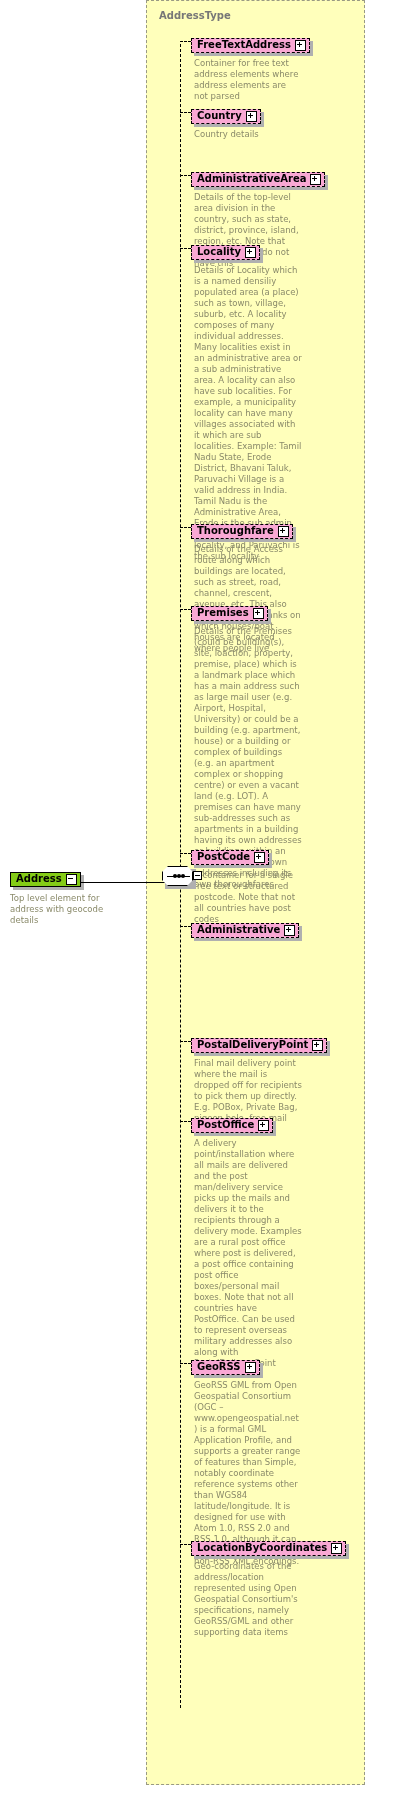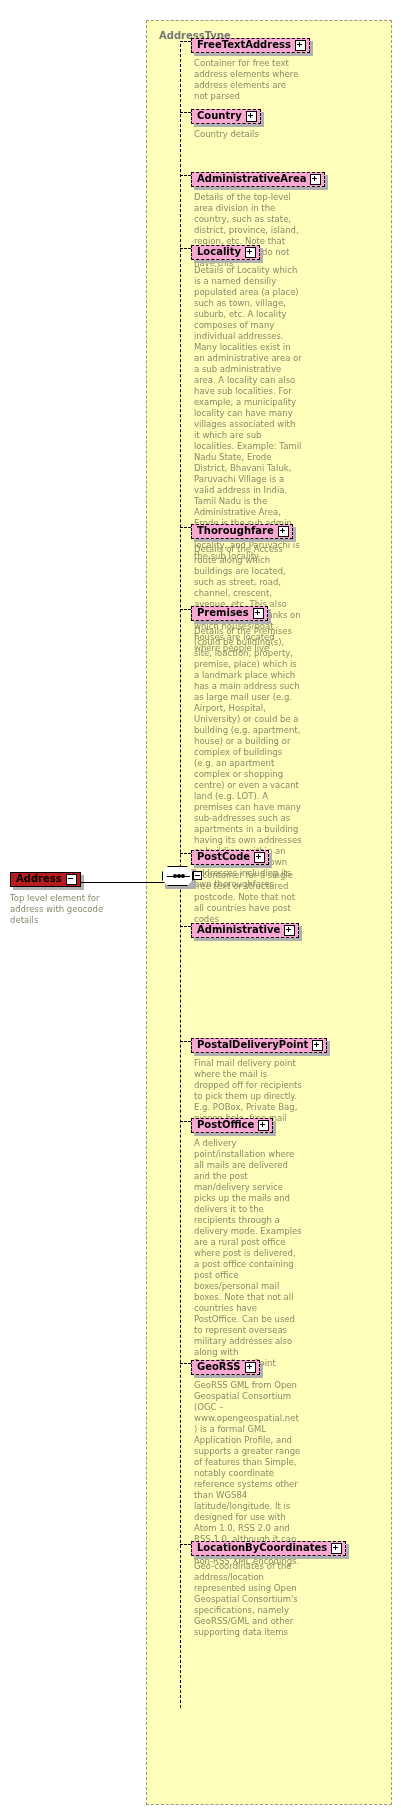--- a/index.html
+++ b/index.html
@@ -31,21 +31,21 @@
     left: 3px;
     top: 3px;
     right: -3px;
     bottom: -3px;
     background: #b0b0b0;
     z-index: 0;
   }
   .node-face {
     position: relative;
     z-index: 1;
-    background: #b91c1c;
+    background: #84cc16;
     border: 1px solid #000000;
     padding: 1px 3px 1px 5px;
     display: flex;
     align-items: center;
     white-space: nowrap;
     line-height: 1;
   }
   .node-face.dashed {
     border: 1px dashed #000000;
     background: #f9a8d4;
@@ -118,22 +118,22 @@
     top: 882px;
     width: 86px;
     height: 1px;
     background: #000000;
   }
 
   
   #addresstype-box {
     position: absolute;
     left: 146px;
-    top: 20px;
-    width: 246px;
+    top: 0;
+    width: 219px;
     height: 1785px;
     background: #ffffbb;
     border: 1px dashed #999983;
     box-sizing: border-box;
   }
   #addresstype-title {
     position: absolute;
     left: 12px;
     top: 9px;
     font-size: 10px;

